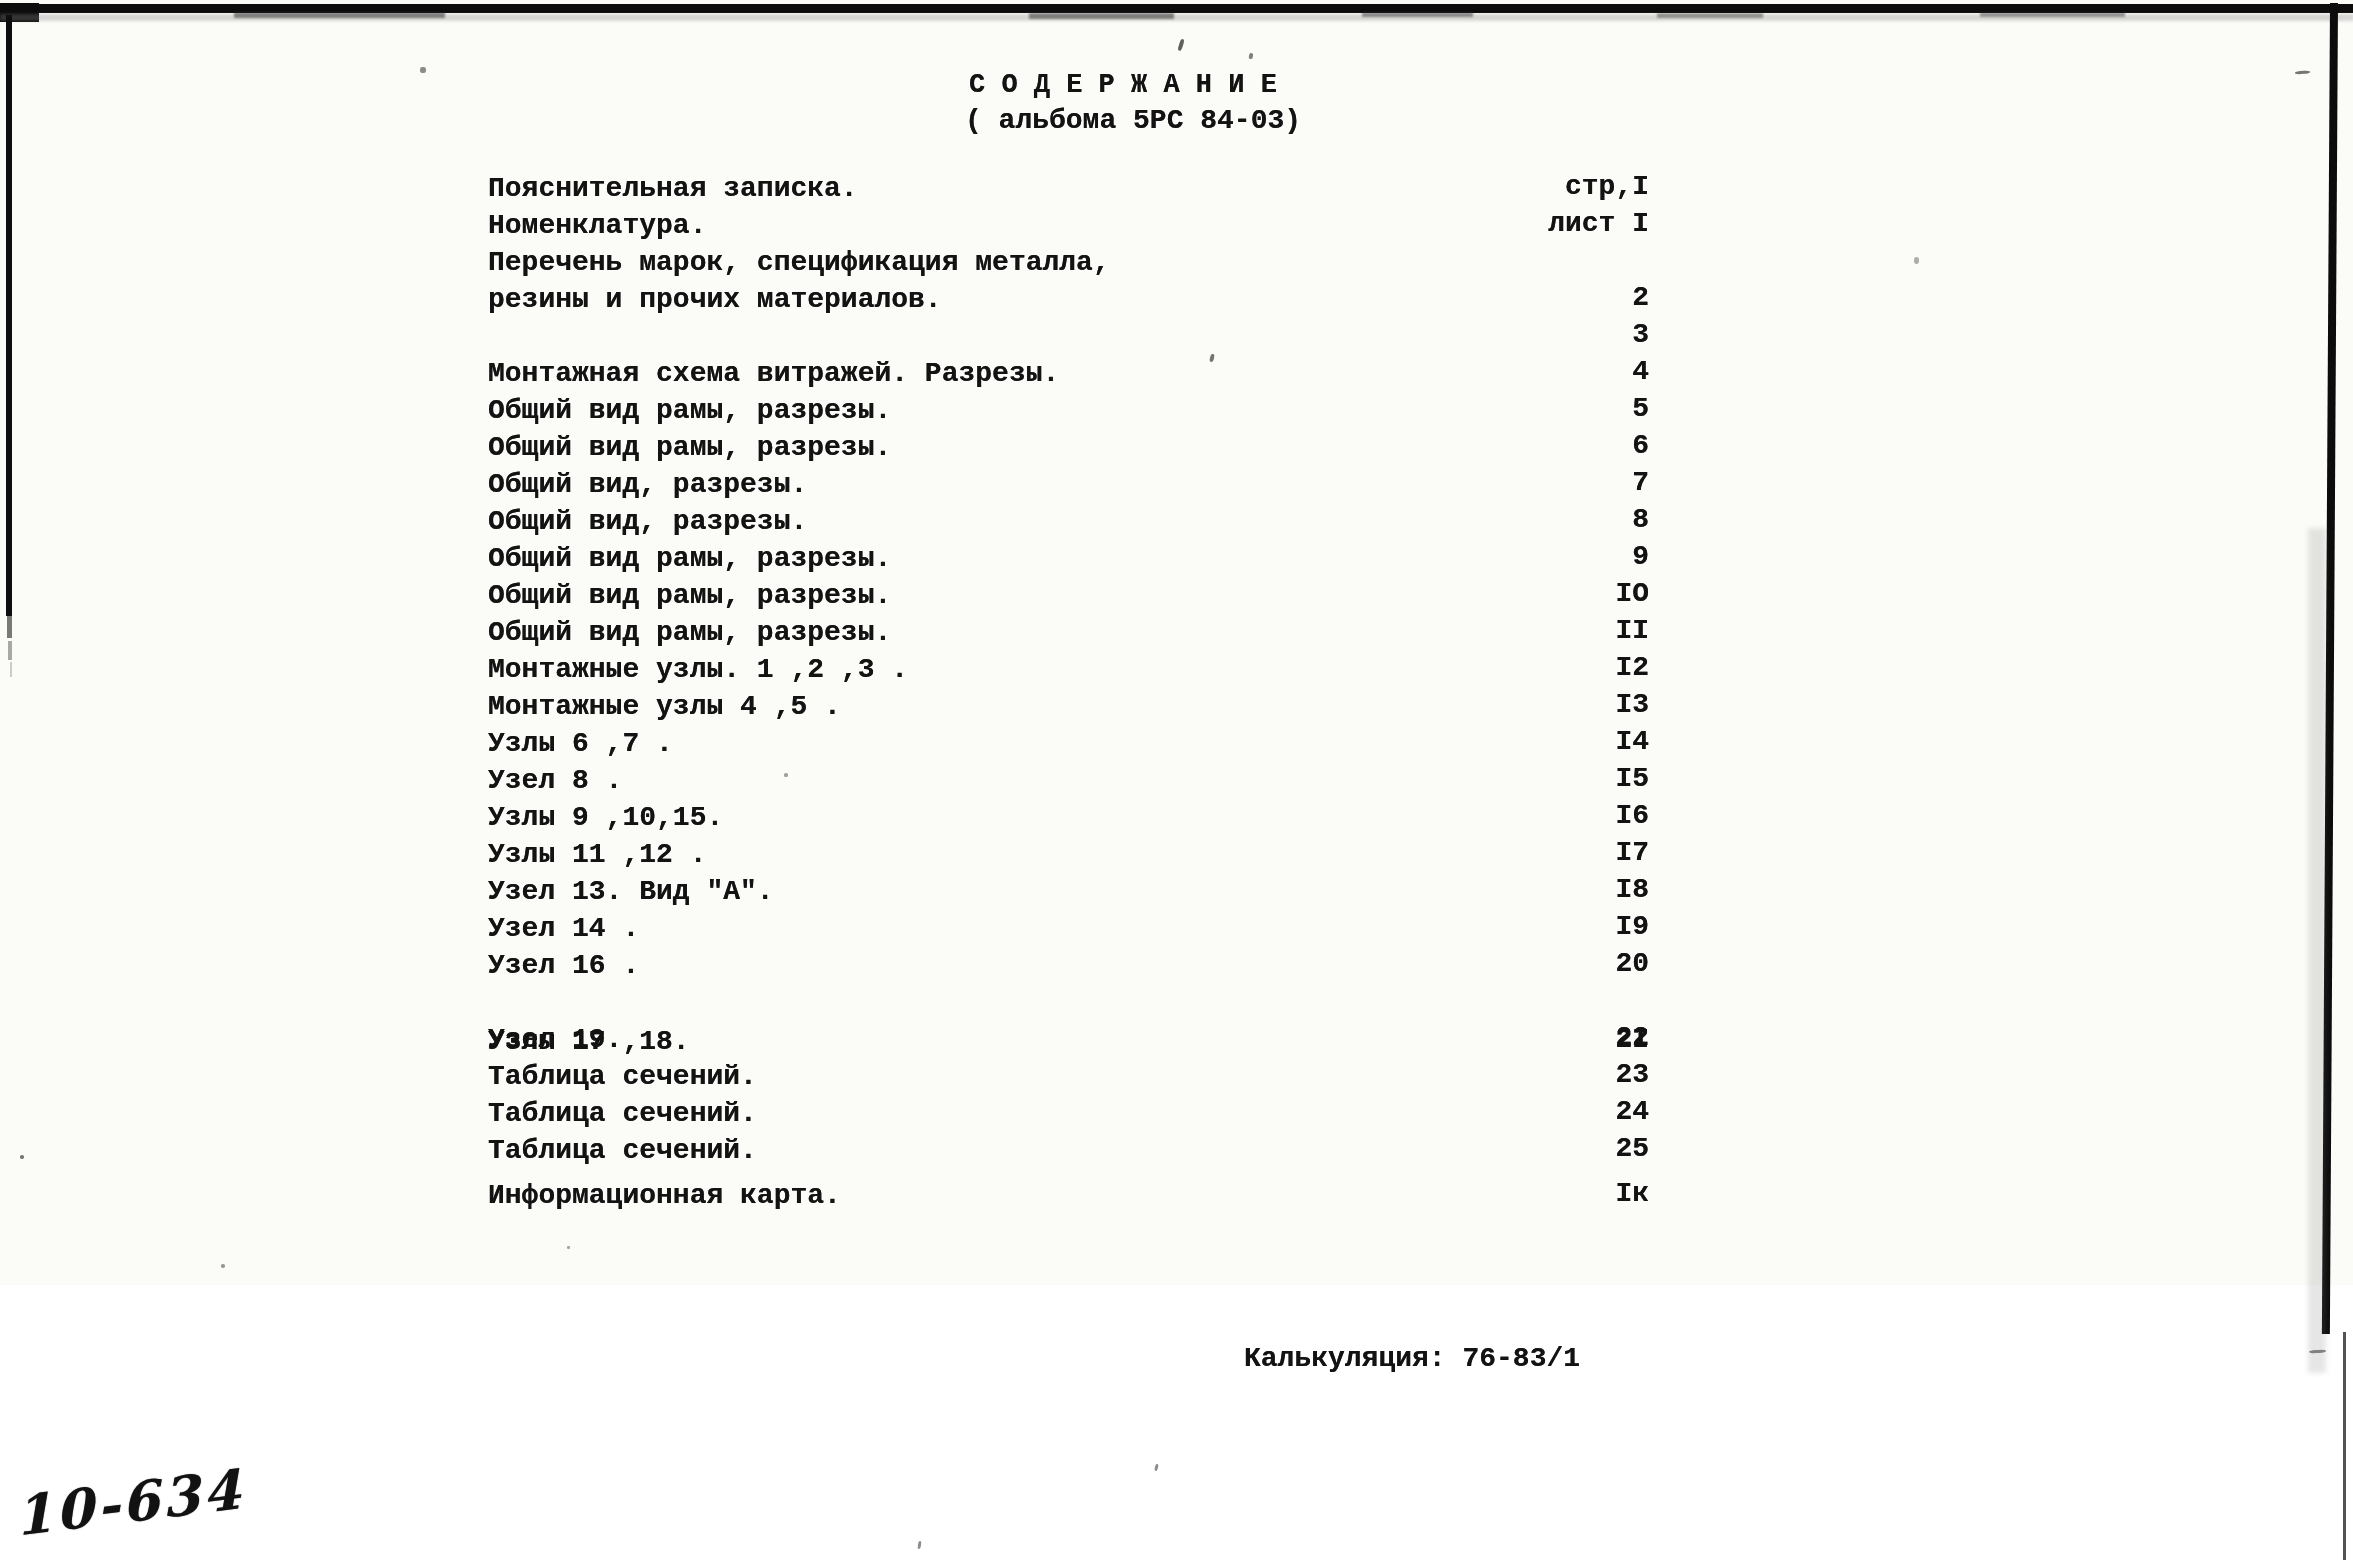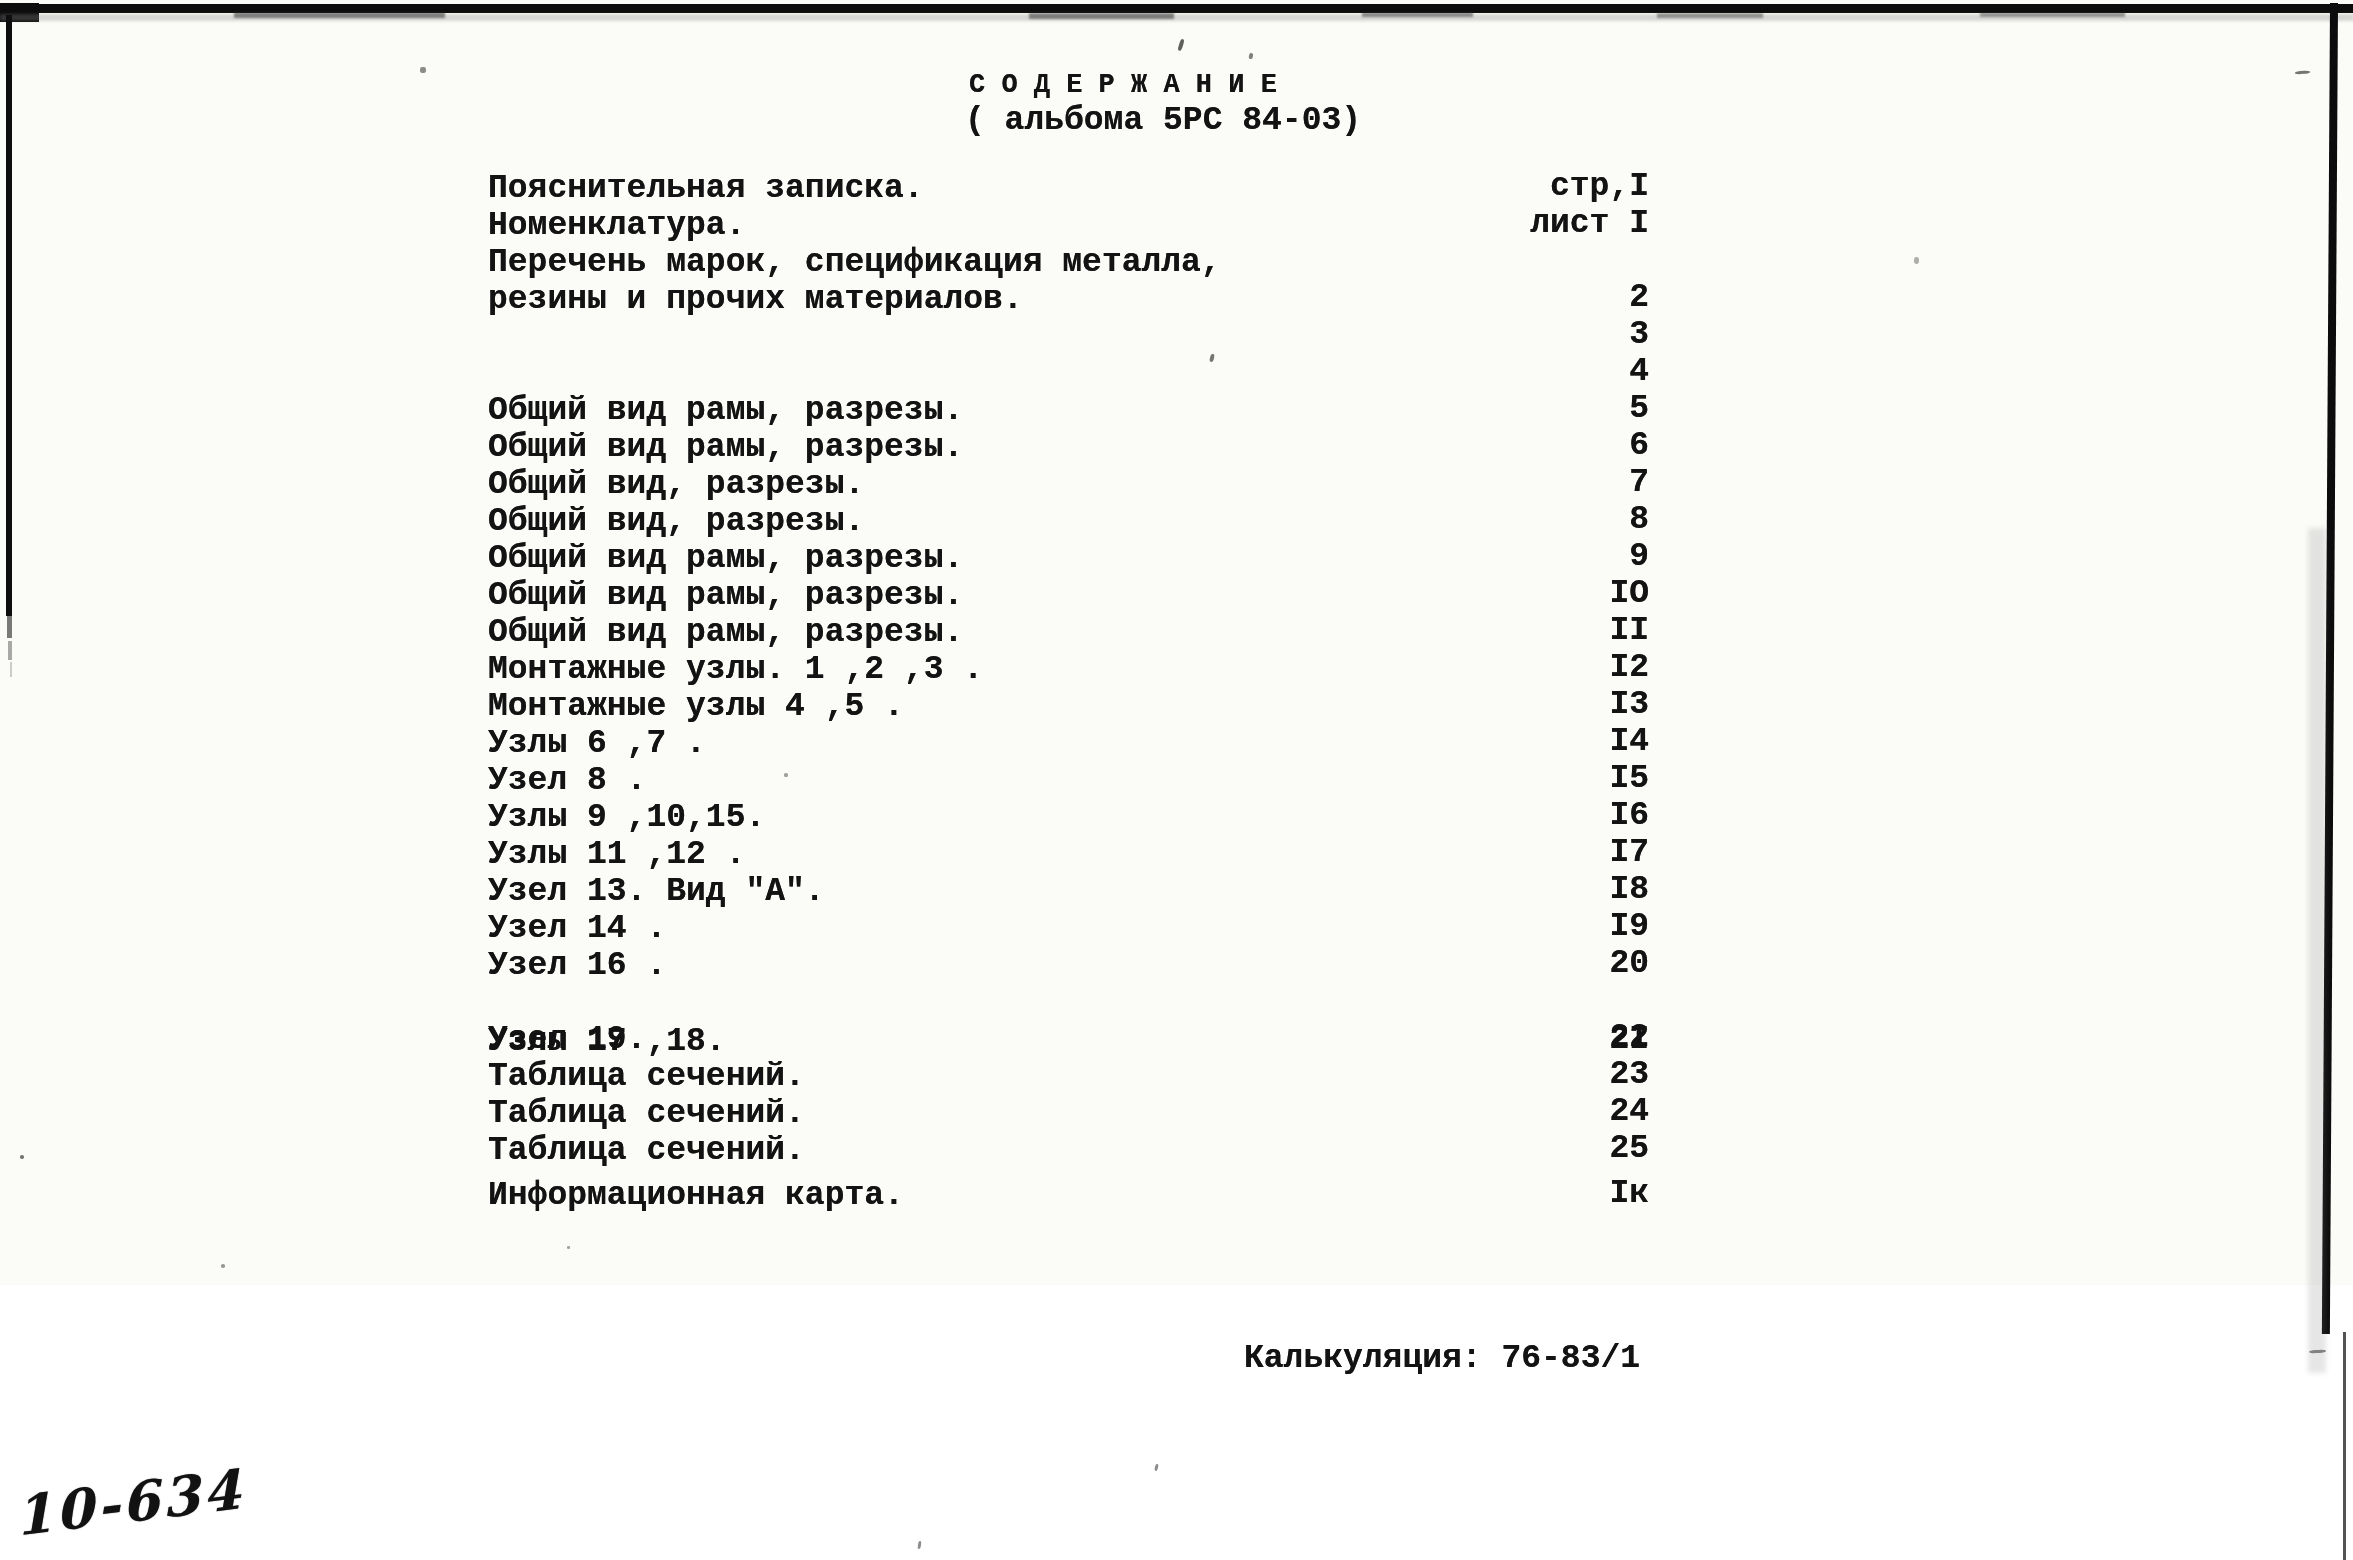--- a/index.html
+++ b/index.html
@@ -14,21 +14,21 @@
     width: 2354px;
     height: 1285px;
     background: var(--paper, #fbfbf8);
     font-family: "Liberation Mono", monospace;
     color: var(--ink, #131313);
   }
   
   .tw {
     font-family: "Liberation Mono", monospace;
     font-weight: 700;
-    font-size: 33px;
+    font-size: 28px;
     line-height: 31px;
     color: var(--ink, #131313);
     text-shadow: 0 0 0.6px rgba(10,10,10,0.75);
     white-space: pre;
   }
   .abs { position: absolute; }
 
   .page-title { left: 969px; top: 70px; font-size: 27px; }
   .page-subtitle { left: 965px; top: 105px; }
 
@@ -112,20 +112,21 @@
         <span class="tw toc-label">Перечень марок, спецификация металла,</span>
       </div>
       <div class="abs toc-row" style="top: 284px;">
         <span class="tw toc-label">резины и прочих материалов.</span>
         <span class="tw toc-page">2</span>
       </div>
       <div class="abs toc-row" style="top: 321px;">
         <span class="tw toc-page">3</span>
       </div>
       <div class="abs toc-row" style="top: 358px;">
+        <span class="tw toc-label">Монтажная схема витражей. Разрезы.</span>
         <span class="tw toc-page">4</span>
       </div>
       <div class="abs toc-row" style="top: 395px;">
         <span class="tw toc-label">Общий вид рамы, разрезы.</span>
         <span class="tw toc-page">5</span>
       </div>
       <div class="abs toc-row" style="top: 432px;">
         <span class="tw toc-label">Общий вид рамы, разрезы.</span>
         <span class="tw toc-page">6</span>
       </div>

